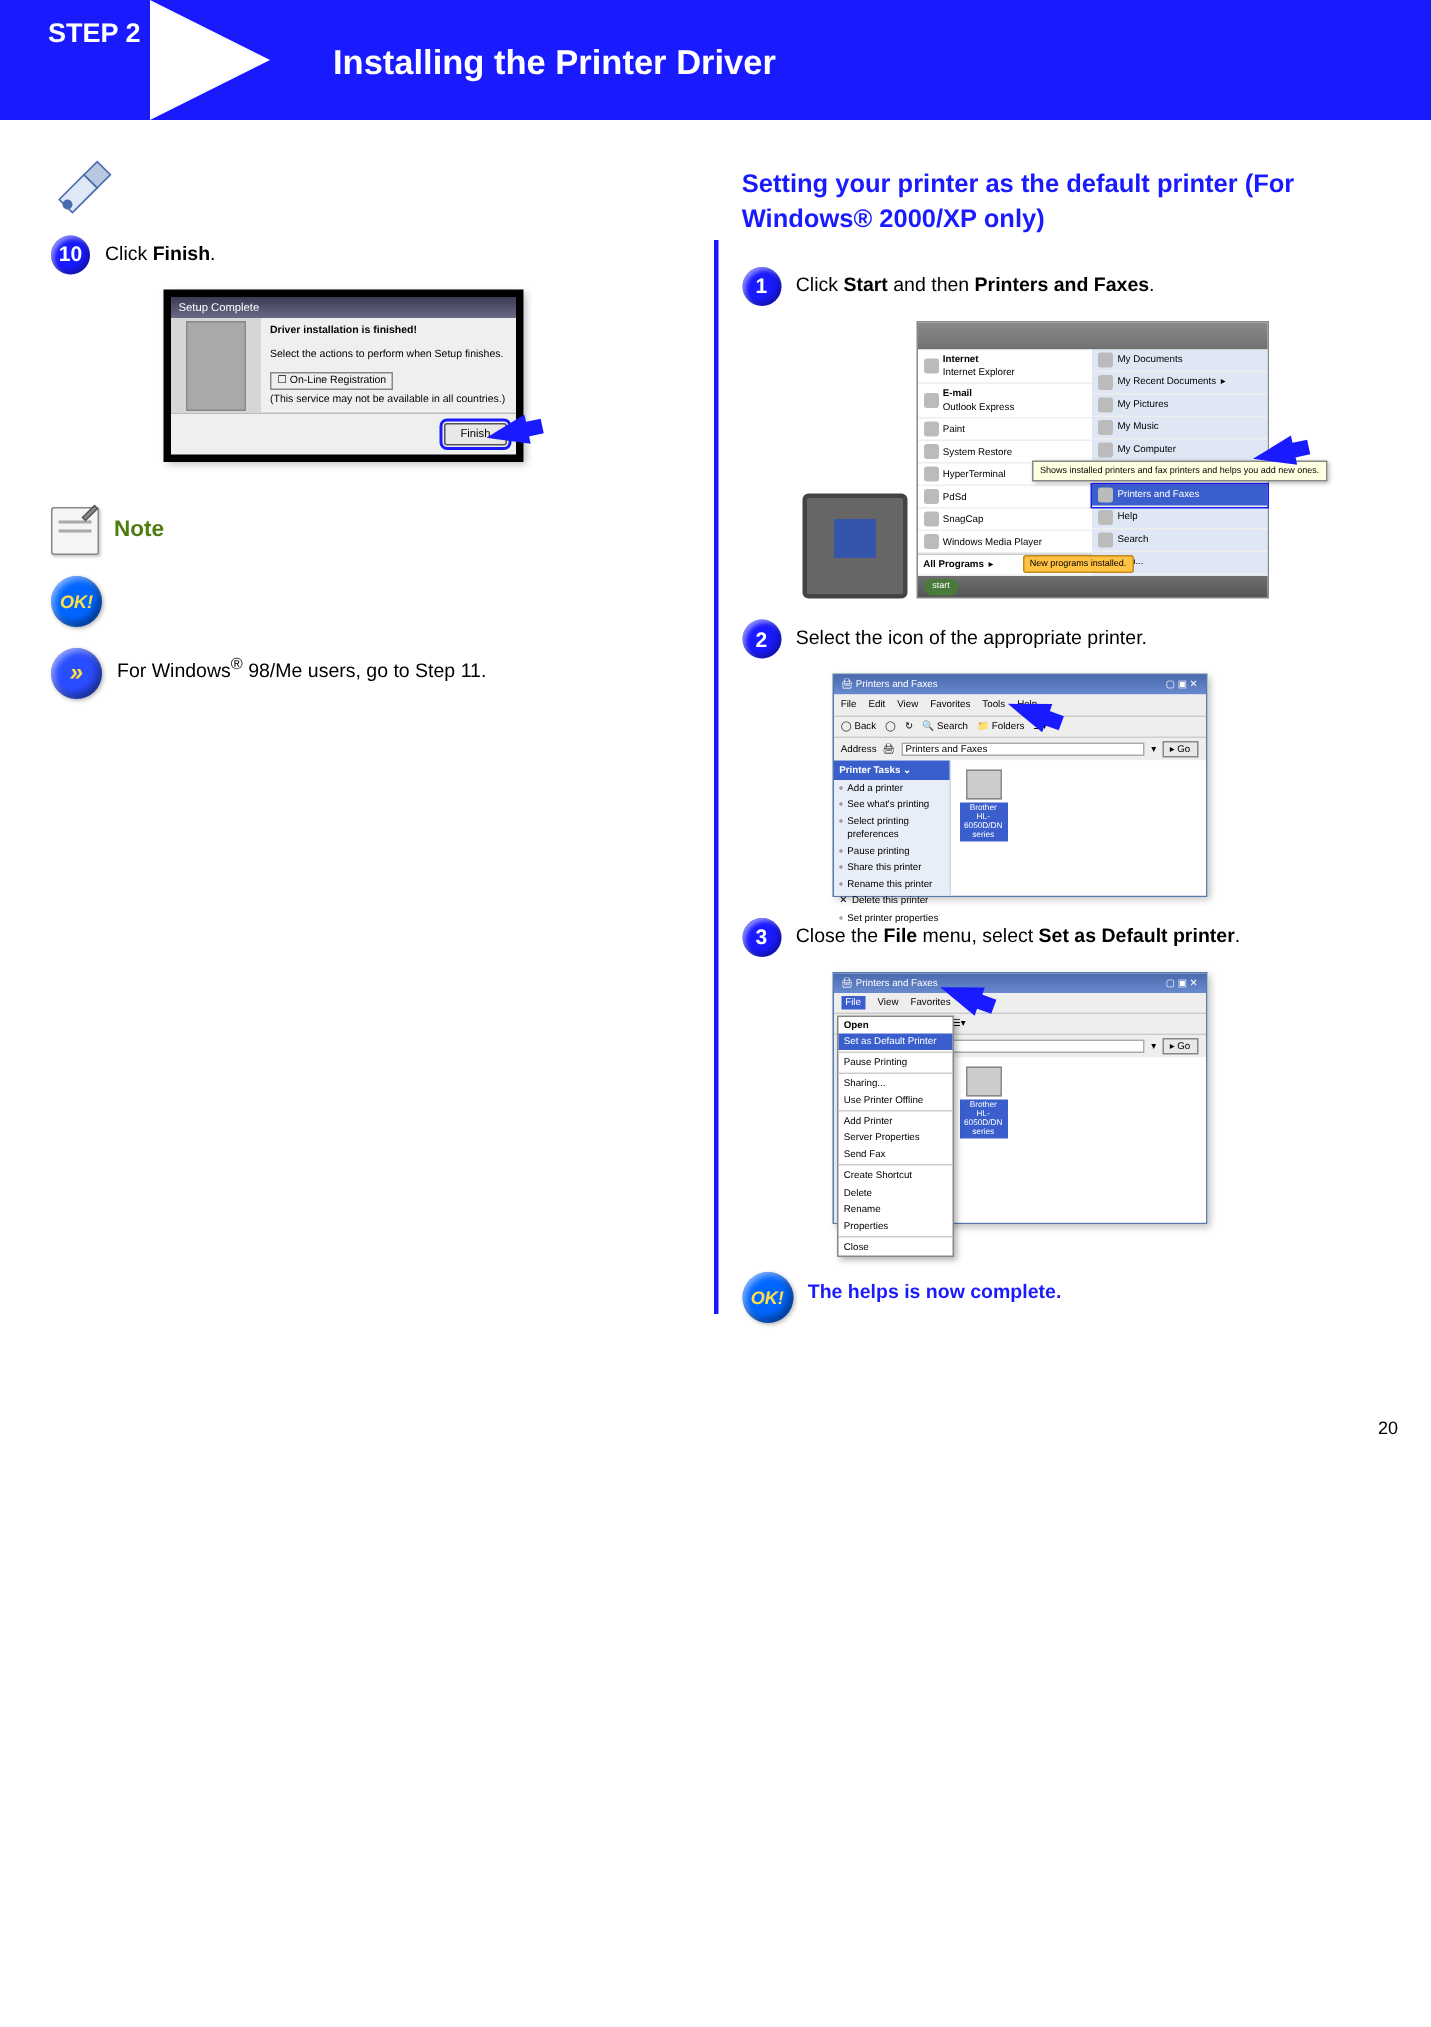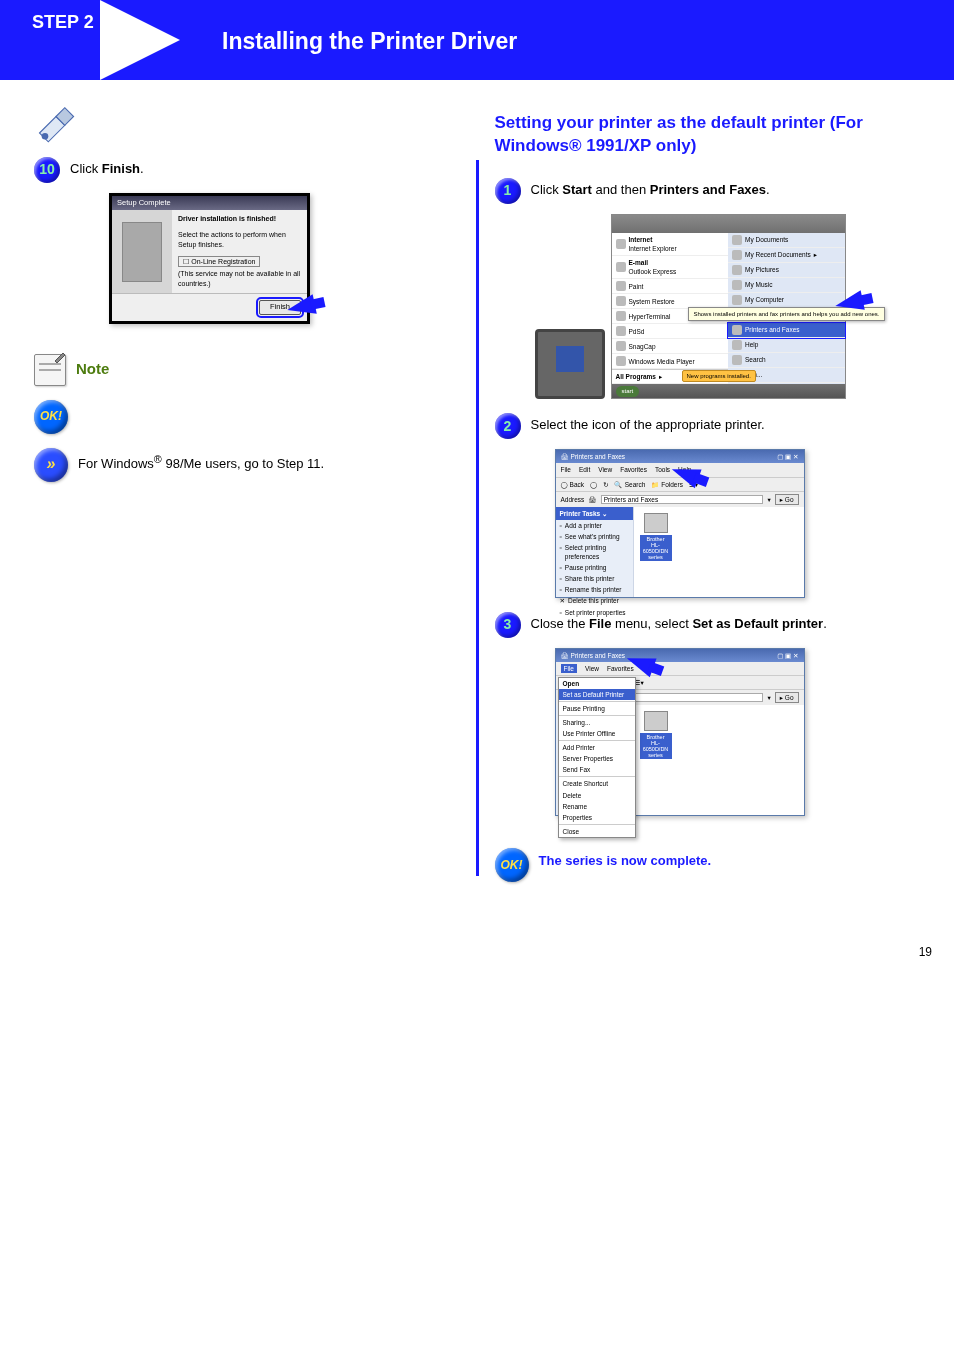--- a/index.html
+++ b/index.html
@@ -68,21 +68,21 @@
     display: flex;
     gap: 10px;
     margin-bottom: 10px;
   }
   .step-num {
     flex: 0 0 26px;
     width: 26px;
     height: 26px;
     border-radius: 50%;
     background: #1a1aff;
-    color: #86efac;
+    color: #ffffff;
     font-weight: bold;
     display: flex;
     align-items: center;
     justify-content: center;
     font-size: 14px;
     box-shadow: inset -2px -2px 4px rgba(0,0,0,0.35), inset 2px 2px 3px rgba(255,255,255,0.5);
   }
   .step-text {
     flex: 1;
     font-size: 13px;
@@ -167,23 +167,23 @@
     background: #1a1aff;
   }
   .footer-row {
     display: flex;
     justify-content: space-between;
     padding: 8px 22px 16px 22px;
     font-size: 12px;
   }
   
   .setup-win {
-    width: 201px;
+    width: 240px;
     margin-left: 75px;
-    border: 3px solid #000000;
+    border: 5px solid #000000;
     background: #efefef;
     box-shadow: 2px 2px 5px rgba(0,0,0,.25);
     font-size: 7px;
     position: relative;
   }
   .setup-title {
     background: linear-gradient(#3a3a55,#6a6a85);
     color: #fff;
     padding: 2px 5px;
     font-size: 7.5px;
@@ -432,21 +432,21 @@
       <div class="arrow-icon">»</div>
       <div class="arrow-text">For Windows<sup>®</sup> 98/Me users, go to Step 11.</div>
     </div>
 
   </div>
 
   <div class="divider"></div>
 
   <div class="col">
 
-    <div class="heading"><span>Setting your printer as the default printer (For Windows® 1991/XP only)</span></div>
+    <div class="heading"><span>Setting your printer as the default printer (For Windows® 2000/XP only)</span></div>
 
     <div class="step-row">
       <div class="step-num">
           <span>1</span>
         </div>
       <div class="step-text">Click <b>Start</b><span> and then </span><b>Printers and Faxes</b><span>.</span></div>
     </div>
 
     <div class="startmenu">
       <div class="monitor"></div>
@@ -652,22 +652,22 @@
         <div class="dd-sep"></div>
         <div class="dd-item">Close</div>
       </div>
       <div class="blue-arrow" style="left:70px; top:4px; transform:rotate(20deg);"></div>
     </div>
 
     <div style="height:18px;"></div>
 
     <div class="ok-row">
       <div class="ok-icon">OK!</div>
-      <div class="ok-text"><b>The series is now complete.</b></div>
+      <div class="ok-text"><b>The helps is now complete.</b></div>
     </div>
 
   </div>
 </div>
 
 <div class="footer-row">
   <span></span>
-  <span>19</span>
+  <span>20</span>
 </div>
 
 </body></html>

